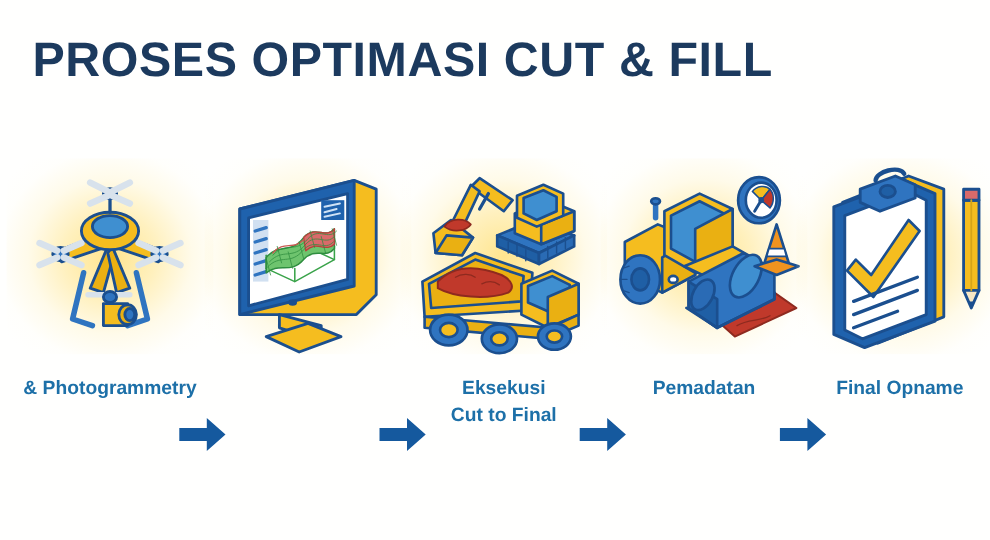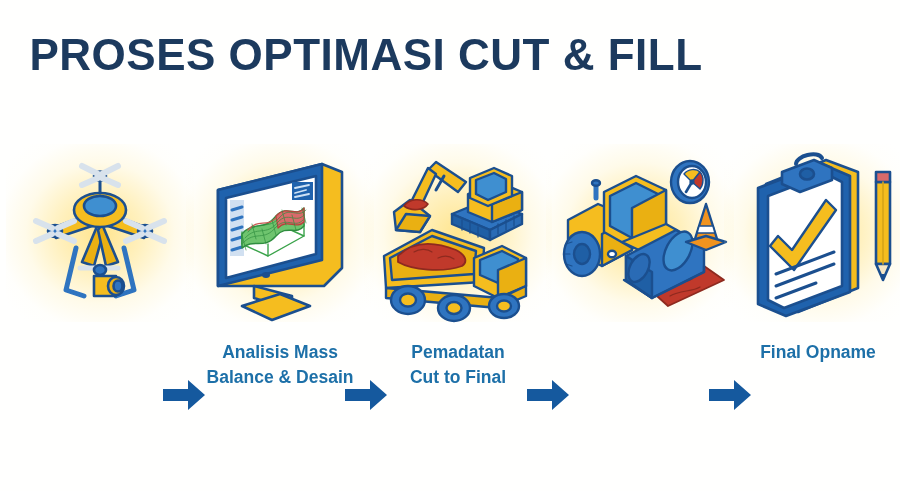--- a/index.html
+++ b/index.html
@@ -392,30 +392,28 @@
     <svg class="arrow" style="left:525px;" viewBox="0 0 46 34">
       <path d="M2 11 L27 11 L27 2 L44 17 L27 32 L27 23 L2 23 Z" fill="#15599e"></path>
     </svg>
     <svg class="arrow" style="left:707px;" viewBox="0 0 46 34">
       <path d="M2 11 L27 11 L27 2 L44 17 L27 32 L27 23 L2 23 Z" fill="#15599e"></path>
     </svg>
   </div>
 
   <div class="labels">
     <div class="label" style="left:0px;">
-    </div>
-    <div class="label" style="left:180px;">
-      <span class="l1">Analisis Mass</span>
-      <span class="l2">Balance &amp; Desain</span>
+      <span class="l2">&amp; Photogrammetry</span>
     </div>
     <div class="label" style="left:358px;">
+      <span class="l1">Eksekusi</span>
+      <span class="l2">Cut to Final</span>
+    </div>
+    <div class="label" style="left:540px;">
       <span class="l1">Pemadatan</span>
-      <span class="l2">Cut to Final</span>
-    </div>
-    <div class="label" style="left:540px;">
     </div>
     <div class="label" style="left:718px;">
       <span class="l1">Final Opname</span>
       <span class="l2"></span>
     </div>
   </div>
 
 </div>
 
 </body></html>

